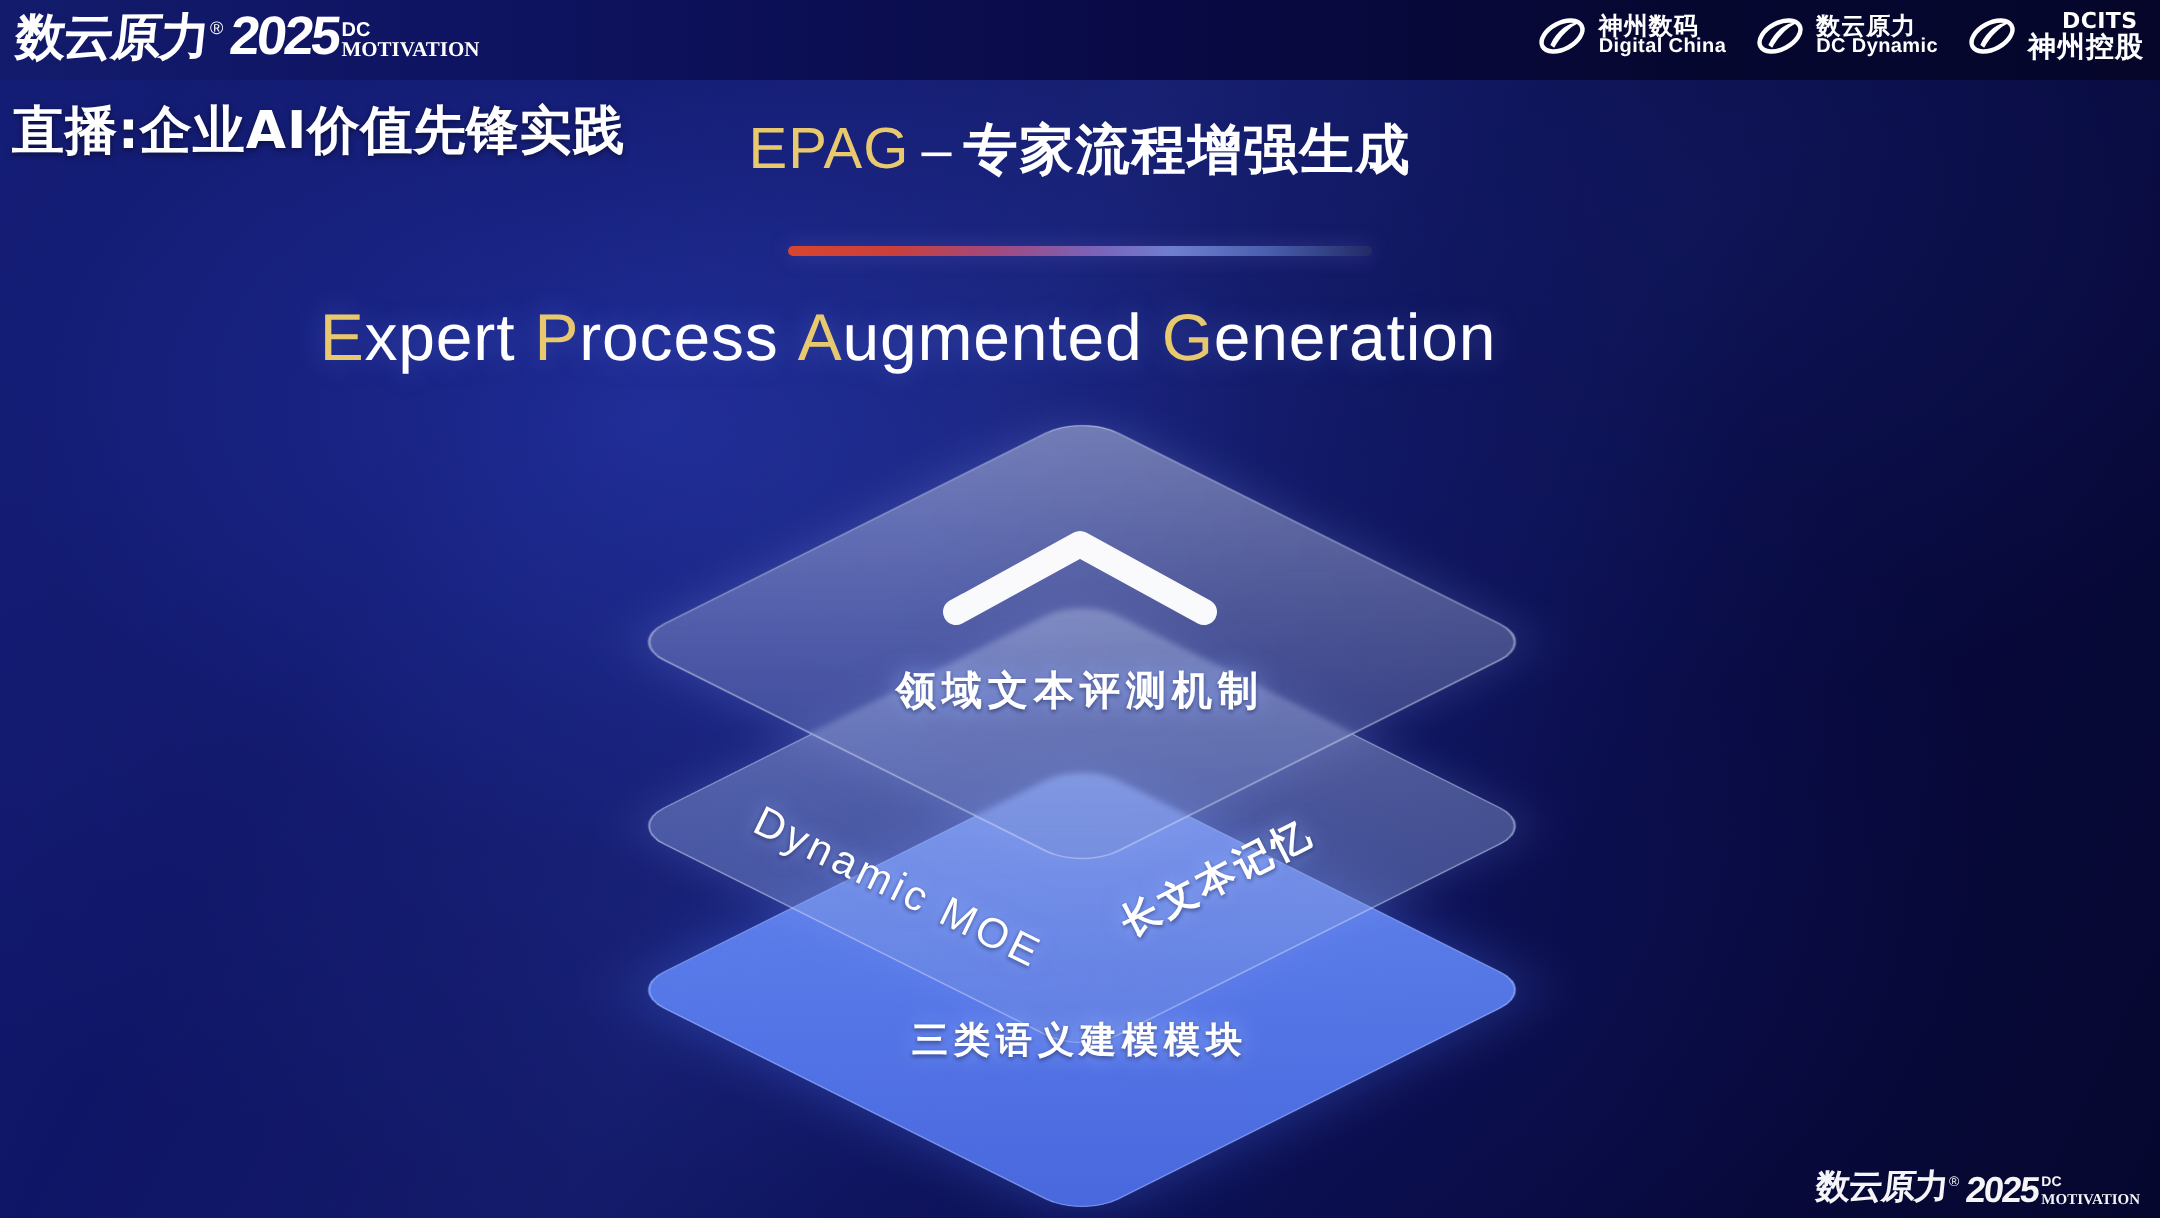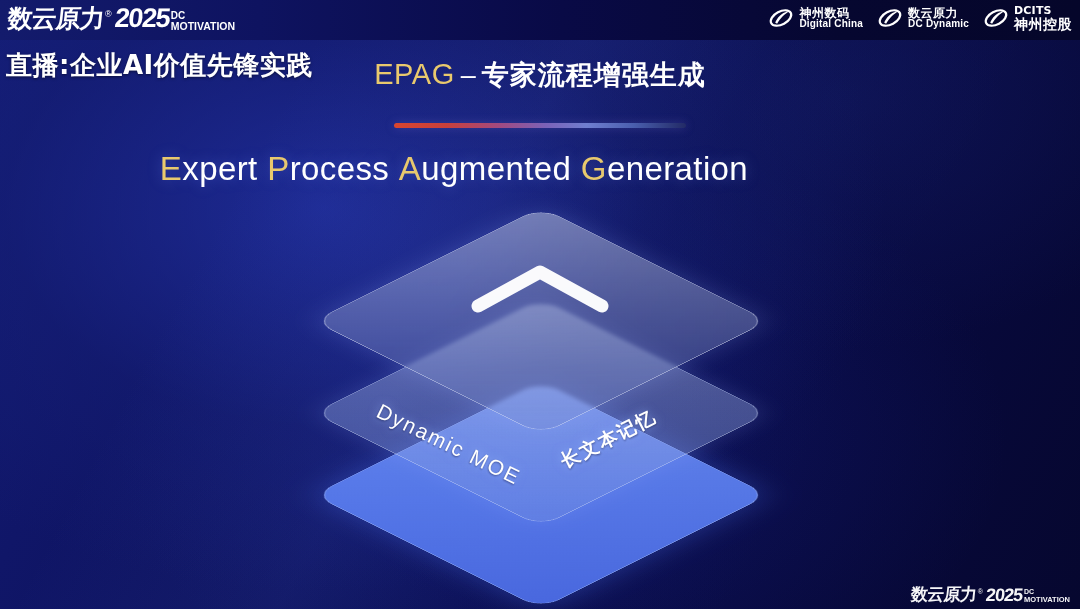--- a/index.html
+++ b/index.html
@@ -93,20 +93,21 @@
     font-size: 10px;
     font-weight: 700;
     color: #ffffff;
     letter-spacing: 0px;
   }
   .brand-dc .mot {
     font-size: 10.5px;
     font-weight: 700;
     color: #ffffff;
     letter-spacing: 0px;
+    font-family: Liberation Serif, serif;
   }
 
   .sublive {
     position: absolute;
     left: 6px;
     top: 48px;
     font-family: "DejaVu Sans", sans-serif;
     font-size: 26px;
     font-weight: 700;
     color: #ffffff;
@@ -156,20 +157,21 @@
     letter-spacing: 0.2px;
   }
   .ptext.alt .pcn {
     font-size: 14px;
     letter-spacing: 0.5px;
   }
   .ptext.alt .pen {
     font-family: "DejaVu Sans", sans-serif;
     font-size: 11px;
     font-weight: 700;
+    margin-left: 17px;
   }
 
   
   .headline {
     position: absolute;
     left: 0;
     top: 57px;
     width: 1080px;
     text-align: center;
     z-index: 7;
@@ -416,22 +418,24 @@
   <div class="stack">
     <div class="layer layer-bot"></div>
     <div class="layer layer-mid"></div>
     <div class="layer layer-top"></div>
   </div>
 
   <svg class="chevron" viewBox="0 0 144 52">
     <path d="M10 44 L72 10 L134 44" fill="none" stroke="#ffffff" stroke-width="13" stroke-linecap="round" stroke-linejoin="round" opacity="0.97"></path>
   </svg>
 
+  <div class="lbl lbl-top">领域文本评测机制</div>
   <div class="lbl lbl-moe">Dynamic MOE</div>
   <div class="lbl lbl-mem">长文本记忆</div>
+  <div class="lbl lbl-bot">三类语义建模模块</div>
 
   <div class="watermark">
     <span class="brand-cn">数云原力</span>
     <span class="brand-reg">®</span>
     <span class="brand-year">2025</span>
     <span class="brand-dc">
       <span class="dc">DC</span>
       <span class="mot">MOTIVATION</span>
     </span>
   </div>

